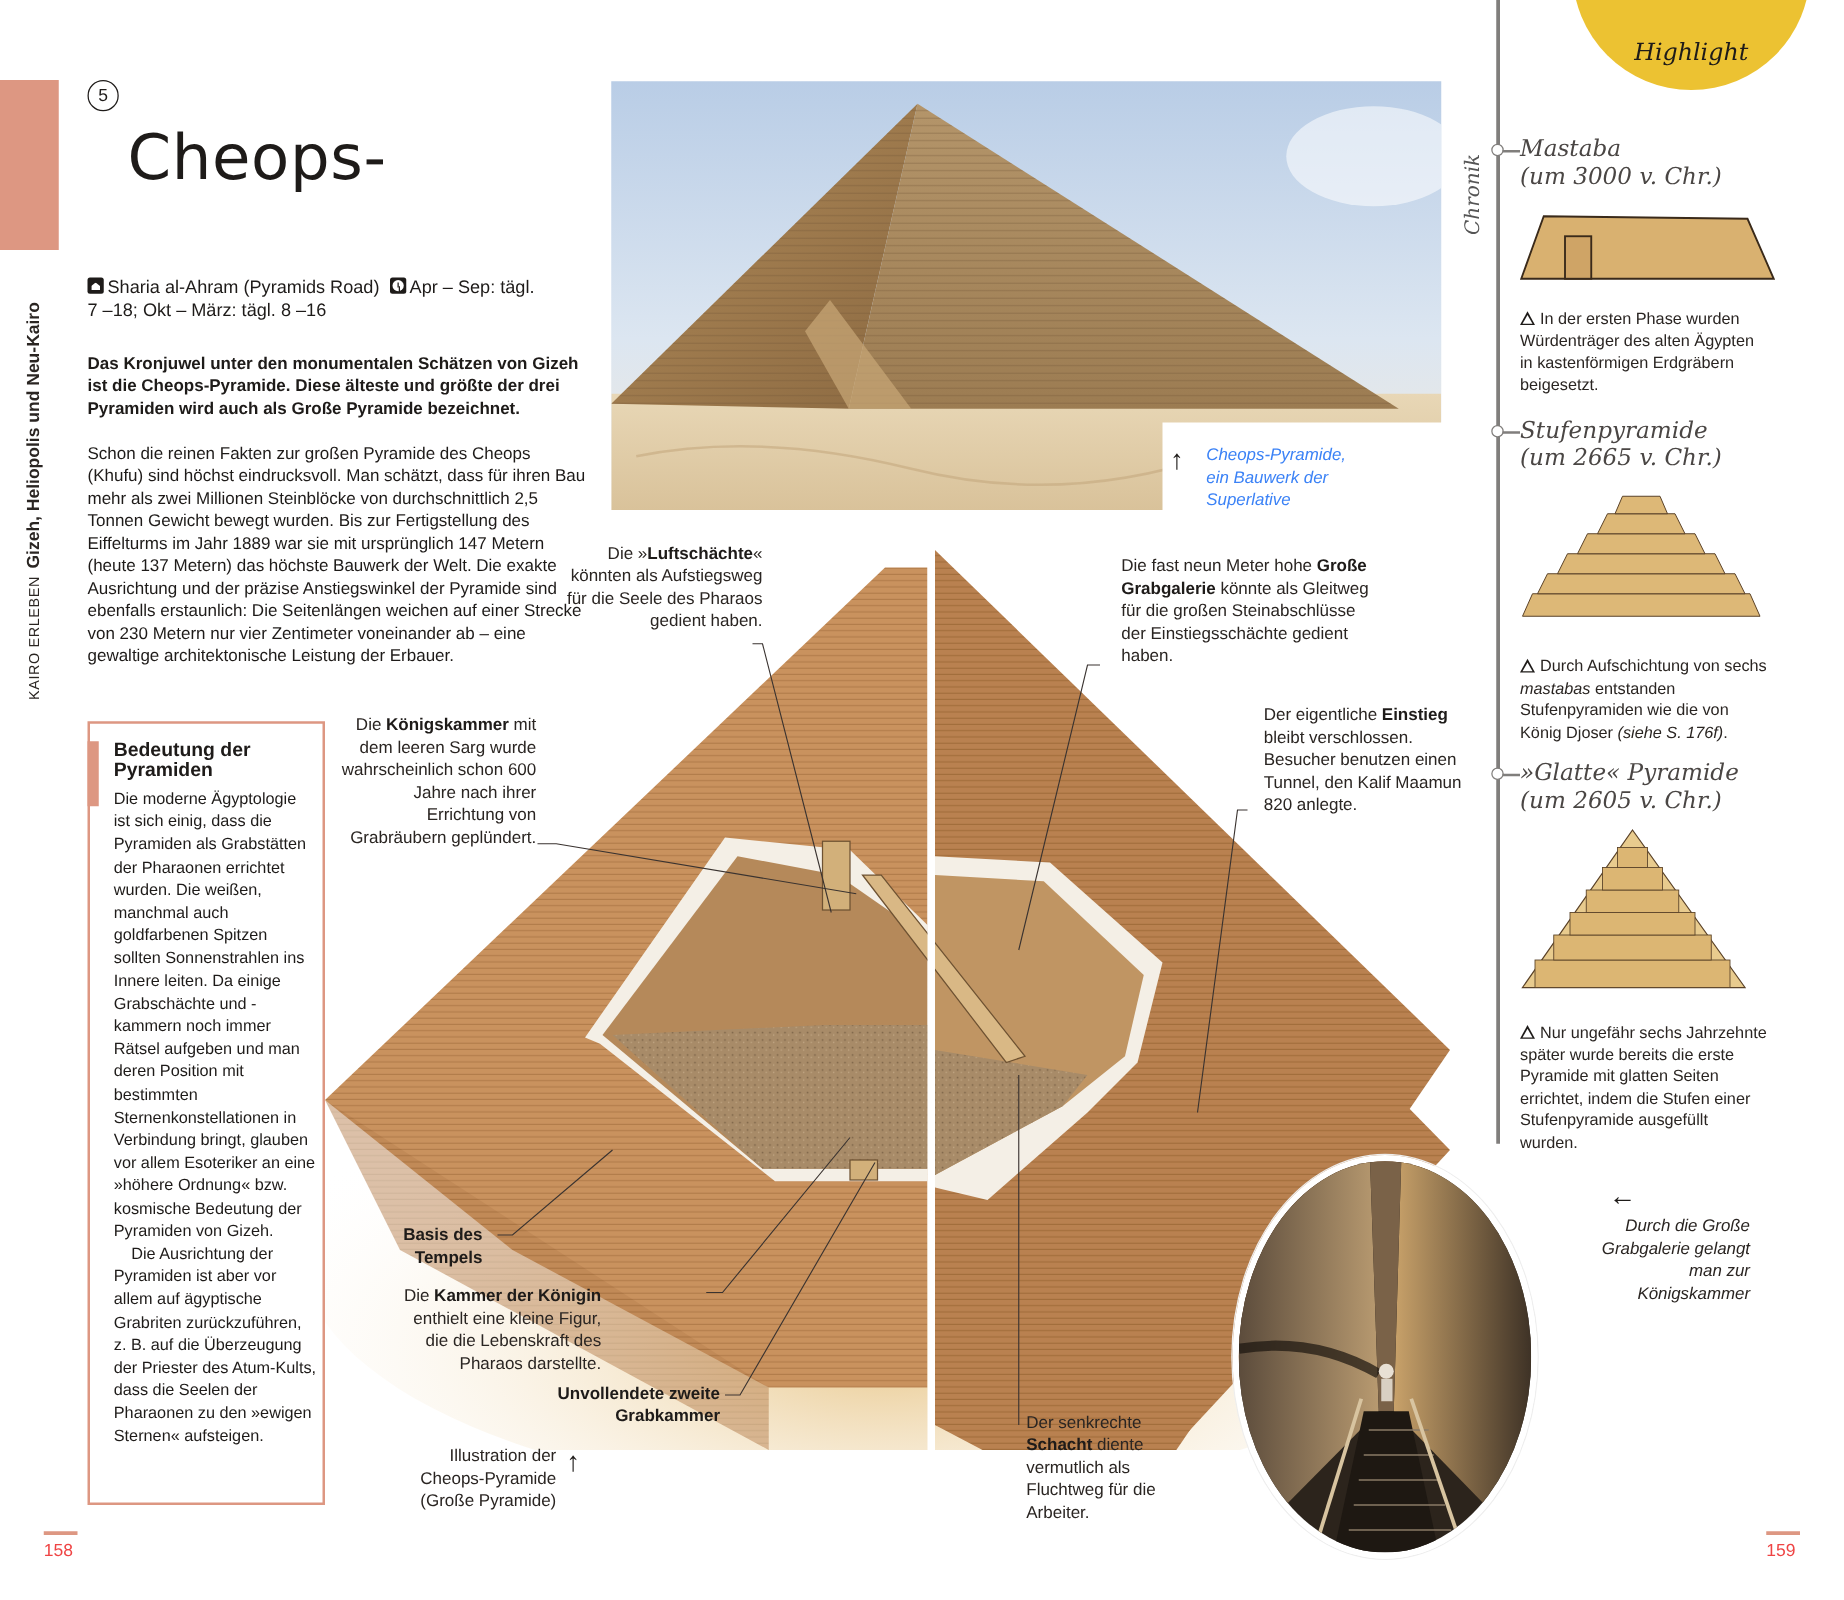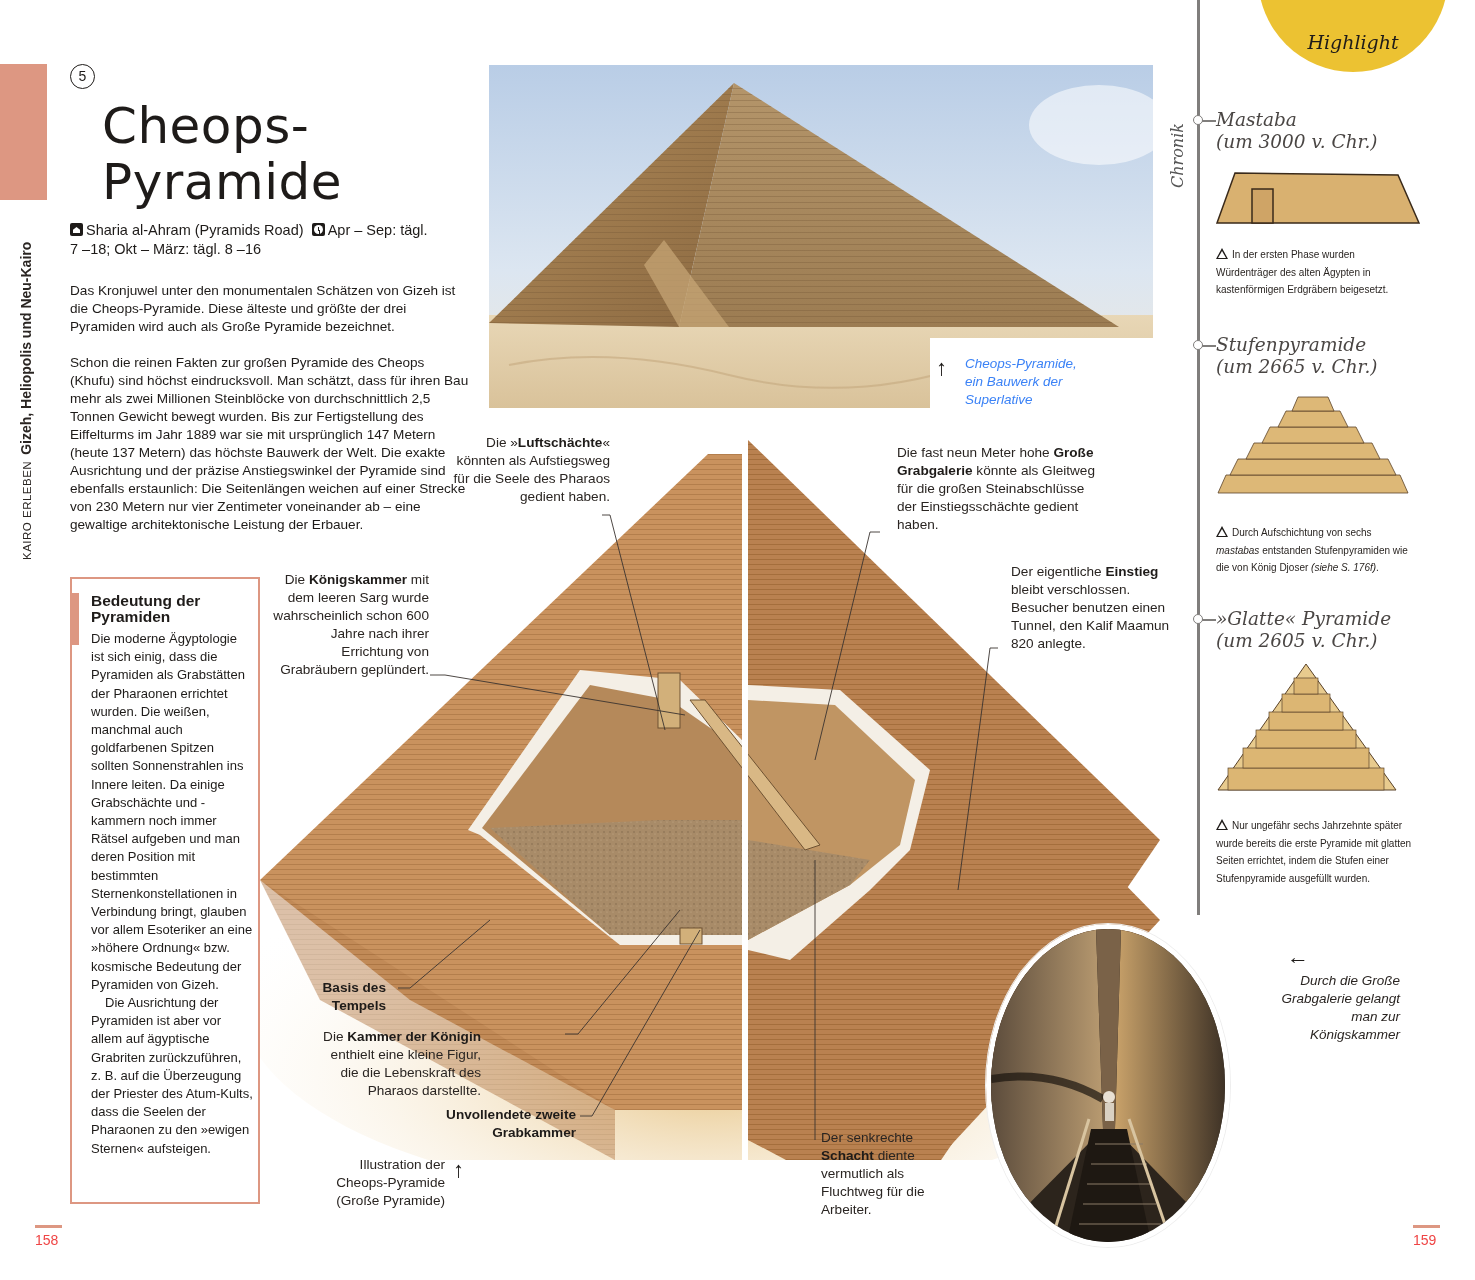--- a/index.html
+++ b/index.html
@@ -14,21 +14,21 @@
   #running-head .chap { font-weight:bold; font-size:14px; }
 
   #num-badge { left:70px; top:64px; width:25px; height:25px; border:1.5px solid #1e1b19; border-radius:50%; font-size:14px; line-height:22px; text-align:center; }
   #title { left:70px; top:98px; font-family:"DejaVu Sans", sans-serif; font-size:50px; line-height:56px; letter-spacing:0.5px; color:#1e1b19;margin-left:32px; }
   #info { left:70px; top:221px; width:400px; font-size:14.5px; line-height:19px; }
   .ico { display:inline-block; width:13px; height:13px; background:#1e1b19; border-radius:2px; vertical-align:-1px; margin-right:3px; position:relative; }
   .ico.house::after { content:""; position:absolute; left:3px; top:4px; width:7px; height:6px; background:#fff; clip-path:polygon(50% 0,100% 45%,100% 100%,0 100%,0 45%); }
   .ico.clock::after { content:""; position:absolute; left:2px; top:2px; width:9px; height:9px; border-radius:50%; background:#fff; }
   .ico.clock::before { content:""; position:absolute; left:6px; top:4px; width:1.5px; height:4px; background:#1e1b19; z-index:2; box-shadow:1px 3px 0 0 #1e1b19; }
 
-  #intro { left:70px; top:282px; width:400px; font-size:13.6px; line-height:18px; font-weight:normal; }
+  #intro { left:70px; top:282px; width:400px; font-size:13.6px; line-height:18px; font-weight:bold; }
   #body-text { left:70px; top:354px; width:400px; font-size:13.6px; line-height:18px; }
 
   
   #sidebox { left:70px; top:577px; width:190px; height:627px; border:2px solid #dd9782; }
   #sidebox-accent { left:70px; top:593px; width:9px; height:52px; background:#dd9782; }
   #sidebox-title { left:91px; top:593px; width:160px; font-weight:bold; font-size:15.5px; line-height:16px; }
   #sidebox-body { left:91px; top:630px; width:162px; font-size:13px; line-height:18.2px; }
 
   
   #photo { left:489px; top:65px; width:664px; height:343px; overflow:hidden; background:linear-gradient(#b9cde6 0%, #dce6f1 60%, #efe9de 100%); }
@@ -46,21 +46,21 @@
   .ital { }
 
   
   #chron-line { left:1197px; top:0; width:3px; height:915px; background:#807e7c; }
   #chron-label { left:1168px; top:188px; transform-origin:0 0; transform:rotate(-90deg); font-family:"DejaVu Serif", serif; font-style:italic; font-size:16px; color:#555; white-space:nowrap; }
   #highlight-circle { left:1258px; top:-118px; width:190px; height:190px; border-radius:50%; background:#ecc232; }
   #highlight-text { left:1258px; top:31px; width:190px; text-align:center; font-family:"DejaVu Serif", serif; font-style:italic; font-size:19px; color:#1e1b19; }
   .tl-dot { width:10px; height:10px; border:1.5px solid #807e7c; border-radius:50%; background:#fff; }
   .tl-tick { width:14px; height:1.5px; background:#807e7c; }
   .tl-head { font-family:"DejaVu Serif", serif; font-style:italic; font-size:18.5px; line-height:22px; color:#4a4644; }
-  .tl-text { font-size:10px; line-height:17.6px; color:#2a2522; width:200px; }
+  .tl-text { font-size:13px; line-height:17.6px; color:#2a2522; width:200px; }
   .tri { display:inline-block; width:0; height:0; border-left:6px solid transparent; border-right:6px solid transparent; border-bottom:11px solid #1e1b19; position:relative; margin-right:4px; vertical-align:-1px; }
   .tri::after { content:""; position:absolute; left:-4px; top:3px; border-left:4px solid transparent; border-right:4px solid transparent; border-bottom:7px solid #fff; }
 
   
   #tunnel { left:986px; top:924px; width:244px; height:323px; border-radius:50%; overflow:hidden; border:5px solid #fff; box-shadow:0 0 0 1px #eee; }
   #tunnel-caption { left:1280px; top:972px; width:120px; text-align:right; font-style:italic; font-size:13.5px; line-height:18px; color:#2a2522; }
   #tunnel-arrow { left:1287px; top:944px; font-size:22px; }
 
   
   .pg-bar { width:27px; height:3px; background:#dd9782; }
@@ -70,21 +70,20 @@
 <body>
 
 <div id="side-tab" class="abs"></div>
 <div id="running-head" class="abs">
   <span class="sec">KAIRO ERLEBEN</span><span class="chap">Gizeh, Heliopolis und Neu-Kairo</span>
 </div>
 
 <div id="num-badge" class="abs">5</div>
 <div id="title" class="abs">
   <div>Cheops-</div>
-  <div>Pyramide</div>
 </div>
 <div id="info" class="abs">
   <span class="ico house"></span><span>Sharia al-Ahram (Pyramids Road)</span>&nbsp;
   <span class="ico clock"></span><span>Apr – Sep: tägl.</span><br>
   <span>7 –18; Okt – März: tägl. 8 –16</span>
 </div>
 
 <p id="intro" class="abs">Das Kronjuwel unter den monumentalen Schätzen von Gizeh ist die Cheops-Pyramide. Diese älteste und größte der drei Pyramiden wird auch als Große Pyramide bezeichnet.</p>
 <p id="body-text" class="abs">Schon die reinen Fakten zur großen Pyramide des Cheops (Khufu) sind höchst eindrucksvoll. Man schätzt, dass für ihren Bau mehr als zwei Millionen Steinblöcke von durchschnittlich 2,5 Tonnen Gewicht bewegt wurden. Bis zur Fertigstellung des Eiffelturms im Jahr 1889 war sie mit ursprünglich 147 Metern (heute 137 Metern) das höchste Bauwerk der Welt. Die exakte Ausrichtung und der präzise Anstiegswinkel der Pyramide sind ebenfalls erstaunlich: Die Seitenlängen weichen auf einer Strecke von 230 Metern nur vier Zentimeter voneinander ab – eine gewaltige architektonische Leistung der Erbauer.</p>
 

